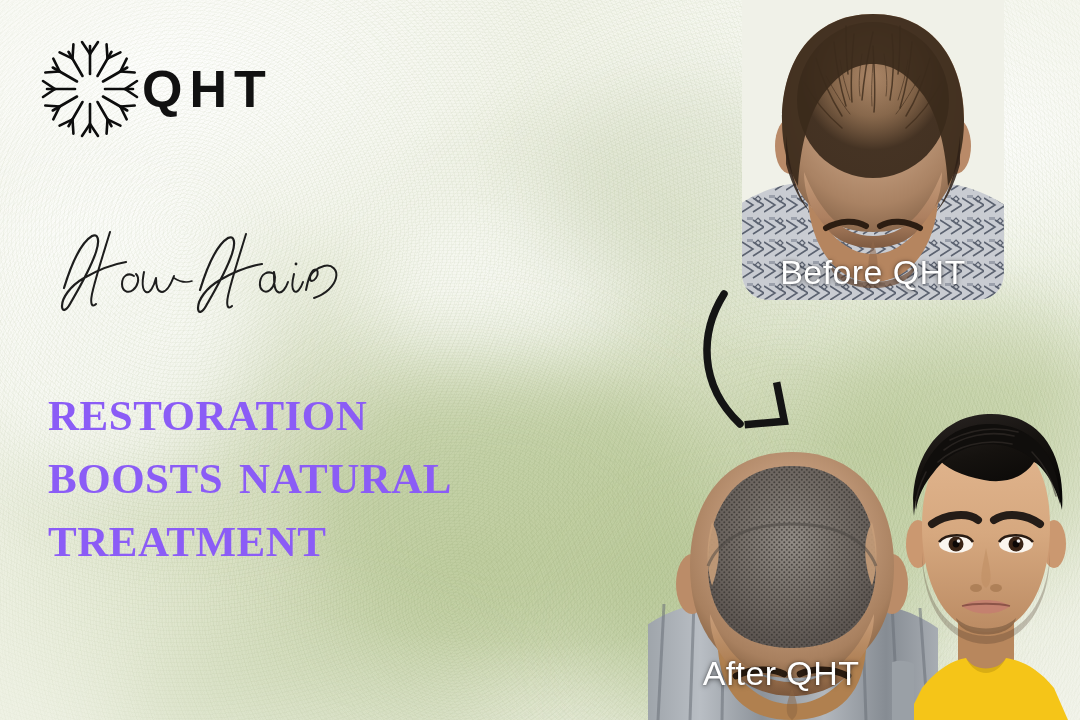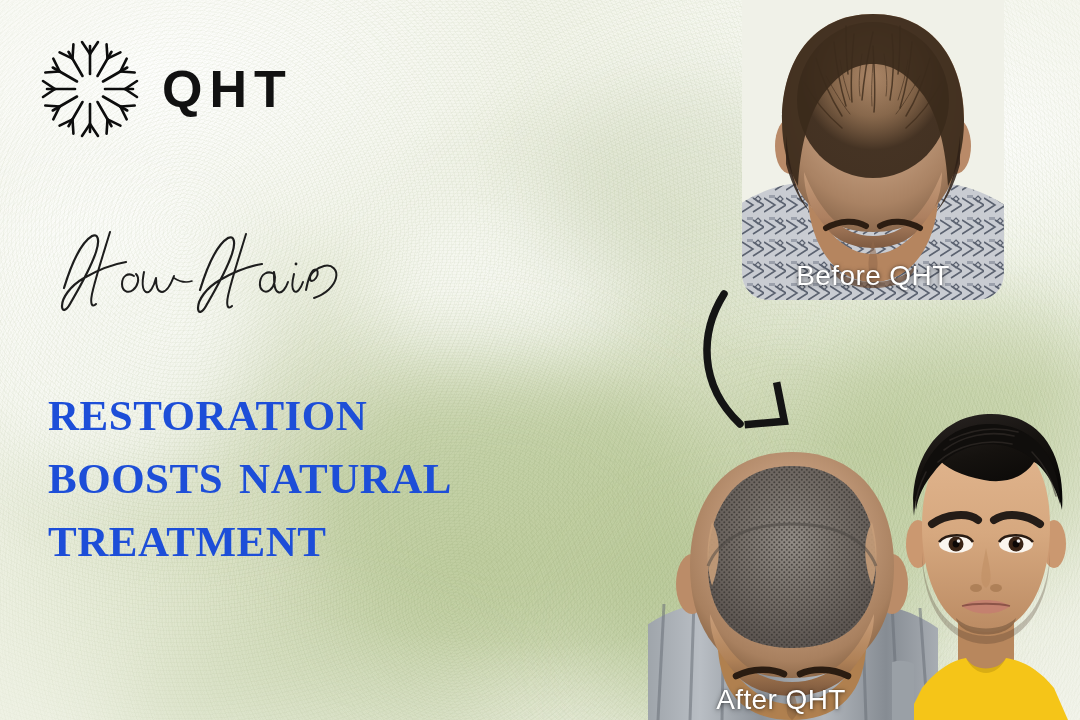--- a/index.html
+++ b/index.html
@@ -40,37 +40,37 @@
       repeating-radial-gradient(circle at 17% 32%, rgba(150,165,120,0.22) 0 1px, rgba(0,0,0,0) 1px 4px),
       repeating-radial-gradient(circle at 73% 68%, rgba(150,165,120,0.18) 0 1px, rgba(0,0,0,0) 1px 5px),
       repeating-radial-gradient(circle at 42% 84%, rgba(140,158,110,0.16) 0 1px, rgba(0,0,0,0) 1px 3px);
   }
   .bg-vignette{
     position:absolute;inset:0;
     background:radial-gradient(ellipse 85% 80% at 50% 45%, rgba(255,255,255,0) 55%, rgba(245,246,238,0.75) 100%);
   }
 
   
-  .brand{position:absolute;left:38px;top:36px;display:flex;align-items:center;gap:20px;}
+  .brand{position:absolute;left:38px;top:36px;display:flex;align-items:center;}
   .brand-mark{width:104px;height:106px;display:block;}
   .brand-word{
     font-family:"Liberation Sans", sans-serif;
     font-weight:bold;font-size:52px;letter-spacing:7px;
     color:#111111;line-height:1;
   }
 
   
   .script-line{position:absolute;left:48px;top:228px;width:300px;height:86px;}
   .script-svg{width:300px;height:86px;display:block;overflow:visible;}
 
   
   .headline{
     position:absolute;left:48px;top:336px;width:620px;
     font-family:"Liberation Serif", serif;
-    color:#1d4ed8;
+    color:#8b5cf6;
     font-size:62px;line-height:1.02;letter-spacing:0.5px;
     font-variant:small-caps;
     text-transform:lowercase;
   }
   .headline .hl-line{display:block;white-space:nowrap;}
   .headline .hl-line::first-letter{font-size:1em;}
 
   
   .photo-card{position:absolute;overflow:hidden;}
 
@@ -83,25 +83,25 @@
   }
   .portrait-card{
     left:892px;top:392px;width:188px;height:328px;
   }
 
   .cap{
     position:absolute;left:0;right:0;
     text-align:center;
     color:#ffffff;
     font-family:"Liberation Sans", sans-serif;
-    font-size:28px;font-weight:400;letter-spacing:0.4px;
+    font-size:34px;font-weight:400;letter-spacing:0.4px;
     text-shadow:0 1px 5px rgba(0,0,0,0.55), 0 0 2px rgba(0,0,0,0.35);
   }
   .cap-before{bottom:8px;}
-  .cap-after{bottom:4px;left:-12px;right:auto;width:290px;text-align:center;}
+  .cap-after{bottom:27px;left:-12px;right:auto;width:290px;text-align:center;}
 
   
   .arrow{position:absolute;left:688px;top:288px;width:140px;height:166px;}
   .arrow svg{display:block;overflow:visible;}
 </style>
 </head>
 <body>
 
 <div class="banner">
 

